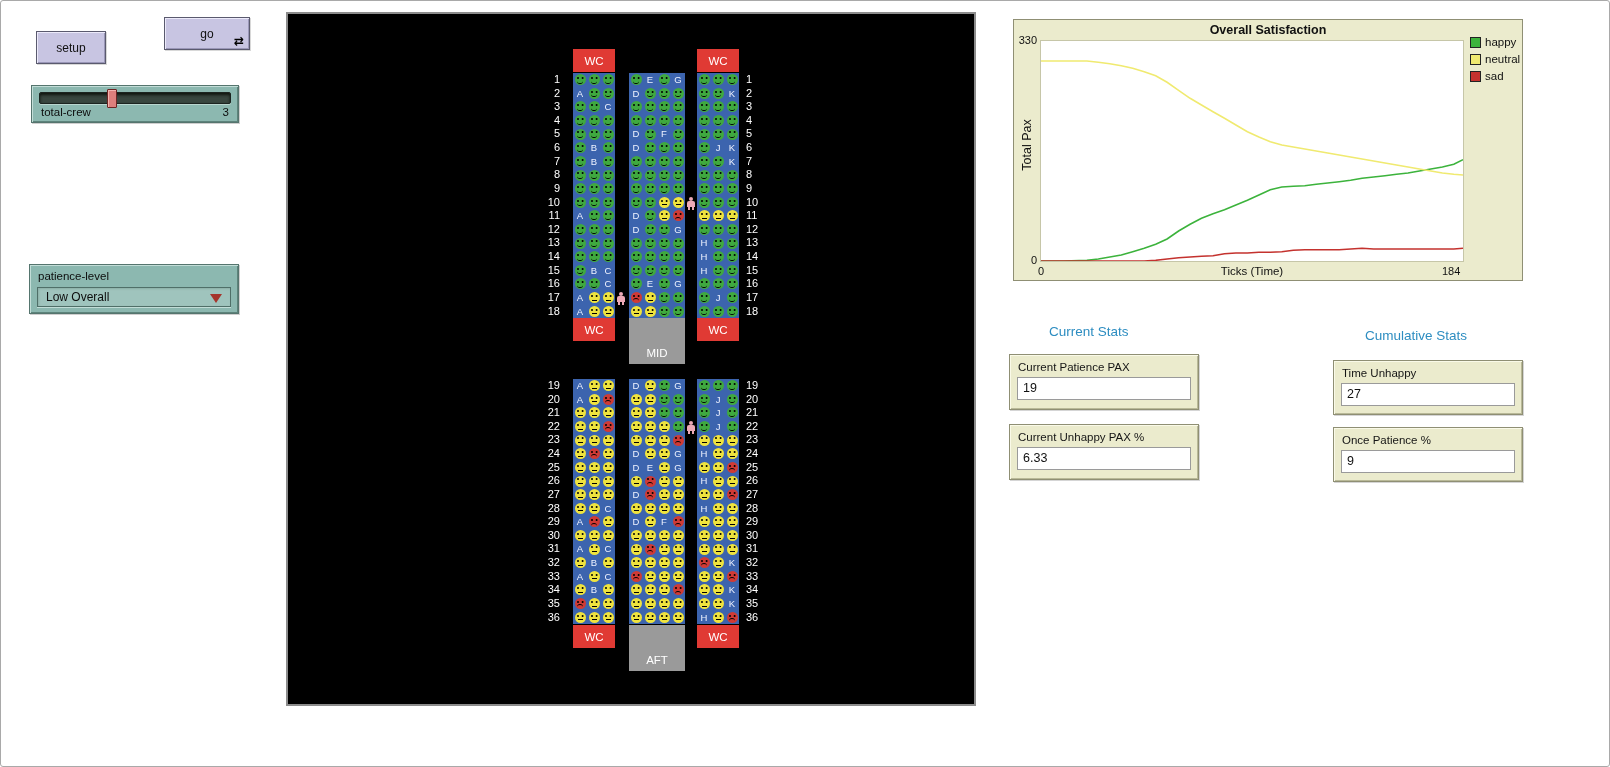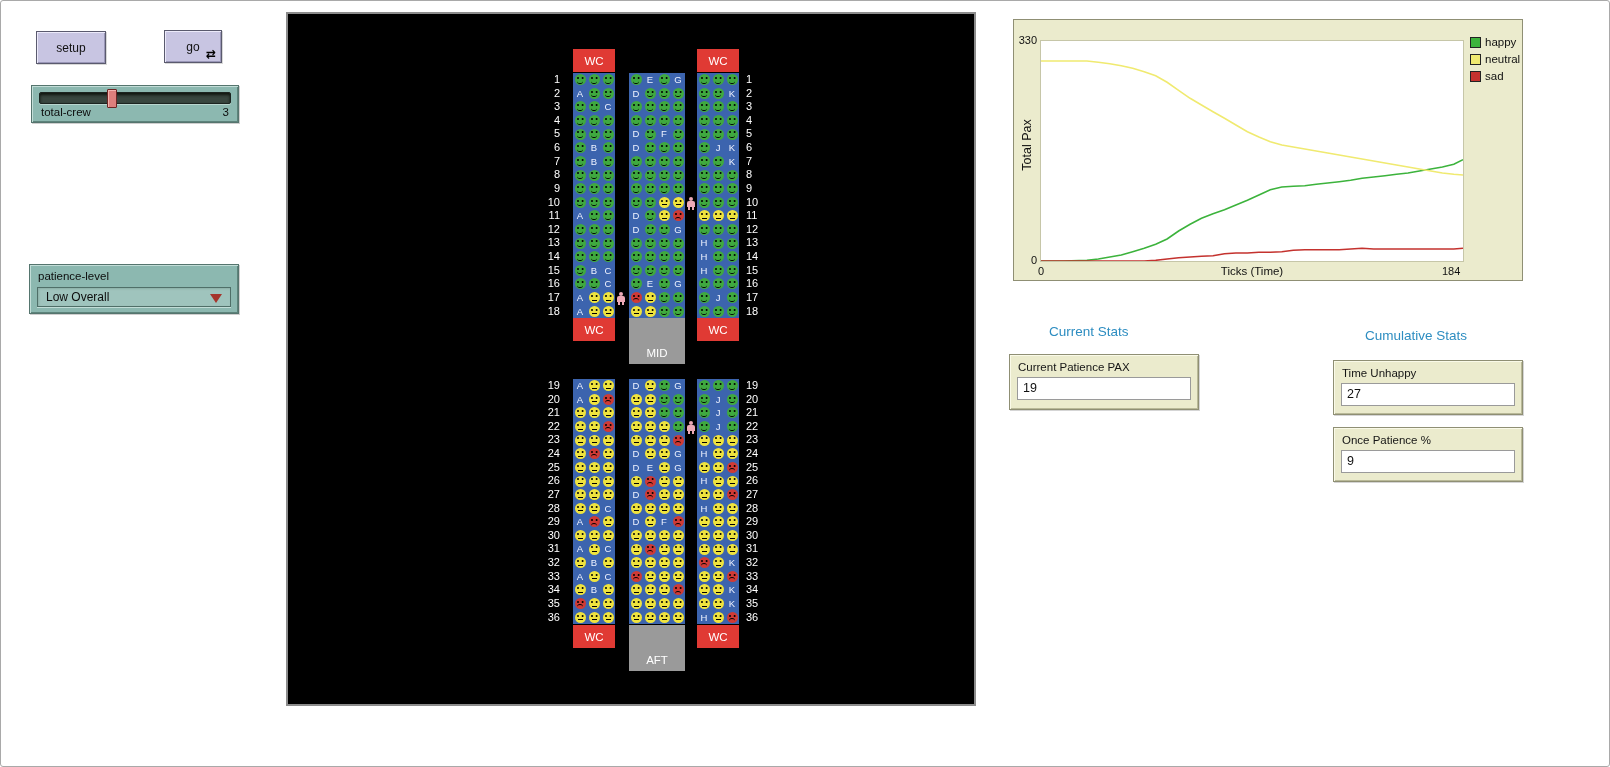--- a/index.html
+++ b/index.html
@@ -103,21 +103,21 @@
     font-size:12.5px; color:#111; padding:3px 5px; }
 </style>
 </head>
 <body>
 
 <div id="stage">
 
   <div class="nl-button" style="left:35px; top:30px; width:70px; height:33px;">
     <span>setup</span>
   </div>
-  <div class="nl-button" style="left:163px; top:29px; width:58px; height:33px;">
+  <div class="nl-button" style="left:163px; top:16px; width:86px; height:33px;">
     <span>go</span>
     <span class="forever">⇄</span>
   </div>
 
   <div class="nl-slider" style="left:30px; top:84px; width:208px; height:38px;">
     <div class="track">
       <div class="handle" style="left: 67px;"></div>
     </div>
     <div class="s-label">total-crew</div>
     <div class="s-value">3</div>
@@ -1330,20 +1330,21 @@
         <div class="head"></div>
         <div class="torso"></div>
         <div class="legs">
           <i></i>
           <i></i>
         </div>
       </div>
     </div>
 
   <div id="plot">
+    <div class="p-title">Overall Satisfaction</div>
     <div class="ytick-max">330</div>
     <div class="ytick-min">0</div>
     <div class="ylab">Total Pax</div>
     <div class="p-area">
       <svg id="plot-svg" width="422" height="220" viewBox="0 0 422 220">
           <polyline points="0.0,220.0 22.9,220.0 45.9,219.3 57.3,218.0 68.8,216.0 80.3,214.0 91.7,210.7 103.2,207.3 114.7,203.3 126.1,198.0 137.6,190.0 149.1,183.3 160.5,177.3 172.0,172.7 183.5,168.7 194.9,164.0 206.4,159.3 217.9,154.0 229.3,148.7 240.8,146.0 252.3,145.3 263.8,144.7 275.2,143.3 286.7,142.0 298.2,140.7 309.6,139.3 321.1,137.3 332.6,136.0 344.0,134.7 355.5,133.3 367.0,132.0 378.4,130.0 389.9,128.0 401.4,126.0 412.8,123.3 422.0,118.7" fill="none" stroke="#3cb33c" stroke-width="1.6"></polyline>
           <polyline points="0.0,20.0 22.9,20.0 45.9,20.0 57.3,21.3 68.8,22.7 80.3,24.7 91.7,27.3 103.2,30.7 114.7,34.7 126.1,41.3 137.6,49.3 149.1,57.3 160.5,64.0 172.0,70.7 183.5,77.3 194.9,84.0 206.4,90.7 217.9,96.0 229.3,100.7 240.8,104.0 252.3,106.0 263.8,108.0 275.2,110.0 286.7,112.0 298.2,114.0 309.6,116.0 321.1,118.0 332.6,120.0 344.0,122.0 355.5,124.0 367.0,126.0 378.4,128.0 389.9,130.0 401.4,132.0 412.8,133.3 422.0,134.0" fill="none" stroke="#f0ea70" stroke-width="1.6"></polyline>
           <polyline points="0.0,220.0 22.9,220.0 45.9,220.0 57.3,220.0 68.8,220.0 80.3,220.0 91.7,220.0 103.2,220.0 114.7,219.3 126.1,218.0 137.6,216.7 149.1,216.0 160.5,215.3 172.0,214.7 183.5,212.7 194.9,212.0 206.4,212.0 217.9,211.3 229.3,211.3 240.8,210.7 252.3,209.3 263.8,208.7 275.2,208.7 286.7,208.7 298.2,208.7 309.6,208.0 321.1,207.3 332.6,208.0 344.0,208.0 355.5,208.0 367.0,208.0 378.4,208.0 389.9,208.0 401.4,208.0 412.8,208.0 422.0,207.3" fill="none" stroke="#c4322e" stroke-width="1.6"></polyline>
         </svg>
     </div>
@@ -1366,20 +1367,24 @@
       </div>
   </div>
 
   <div class="stats-header" style="left:1048px; top:323px;">Current Stats</div>
   <div class="stats-header" style="left:1364px; top:327px;">Cumulative Stats</div>
 
   <div class="monitor" style="left:1008px; top:353px; width:190px; height:56px;">
     <div class="m-label">Current Patience PAX</div>
     <div class="m-value">19</div>
   </div>
+  <div class="monitor" style="left:1008px; top:423px; width:190px; height:56px;">
+    <div class="m-label">Current Unhappy PAX %</div>
+    <div class="m-value">6.33</div>
+  </div>
   <div class="monitor" style="left:1332px; top:359px; width:190px; height:55px;">
     <div class="m-label">Time Unhappy</div>
     <div class="m-value">27</div>
   </div>
   <div class="monitor" style="left:1332px; top:426px; width:190px; height:55px;">
     <div class="m-label">Once Patience %</div>
     <div class="m-value">9</div>
   </div>
 
 </div>

